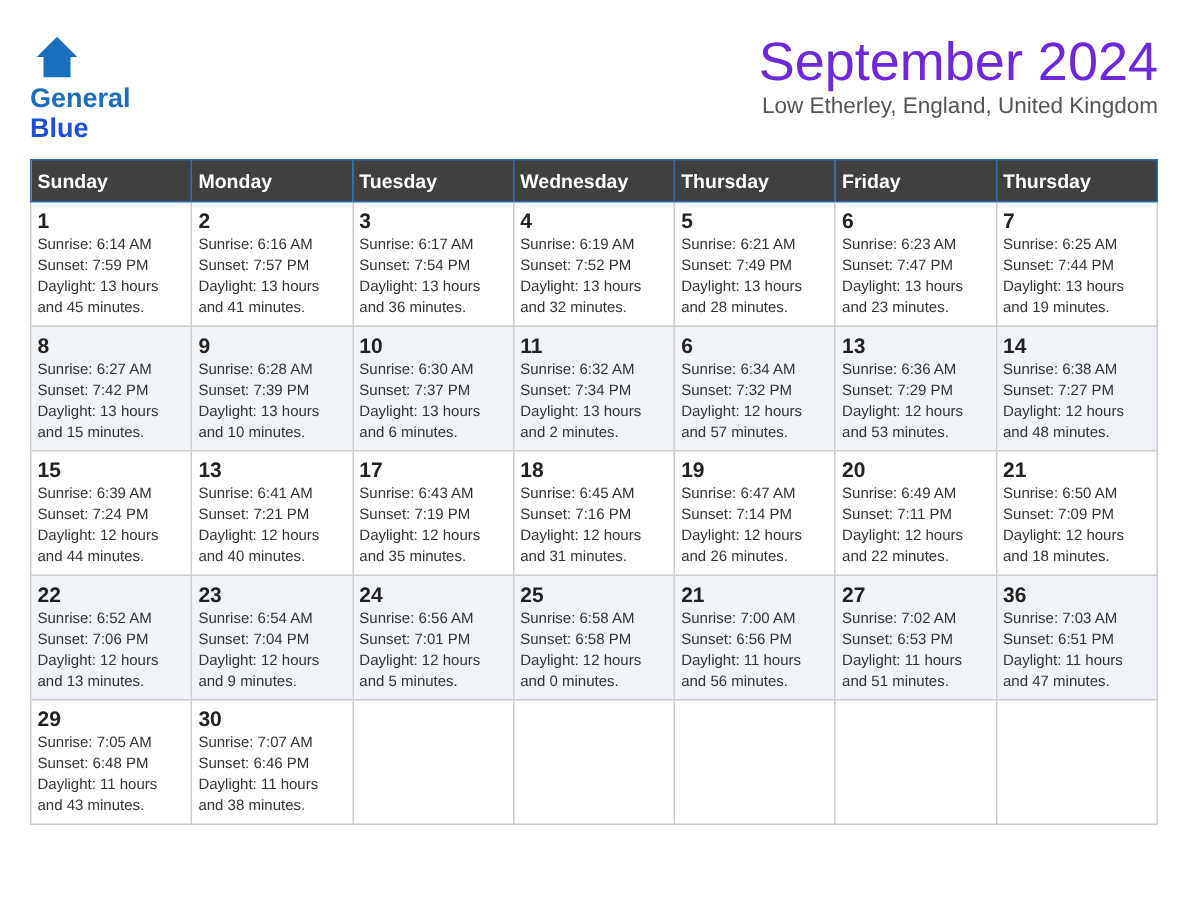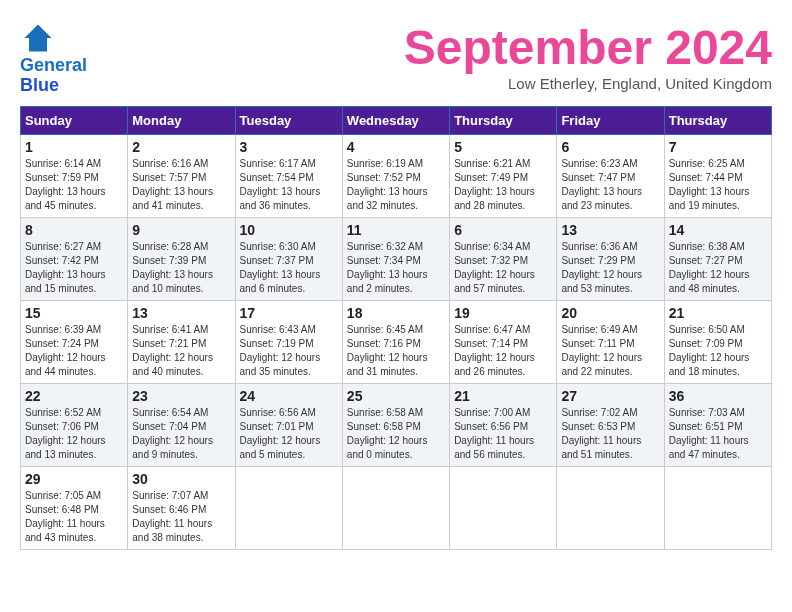--- a/index.html
+++ b/index.html
@@ -31,35 +31,35 @@
       color: #1a6fbc;
     }
     .logo-icon {
       width: 36px;
       height: 36px;
     }
     .title-block {
       text-align: right;
     }
     .calendar-title {
-      font-size: 48px;
-      font-weight: bold;
-      color: #ec4899;
+      font-size: 36px;
+      font-weight: normal;
+      color: #6d28d9;
     }
     .calendar-subtitle {
       font-size: 15px;
       color: #555;
     }
     table {
       width: 100%;
       border-collapse: collapse;
       font-size: 11px;
     }
     thead th {
-      background-color: #4c1d95;
+      background-color: #404040;
       color: #fff;
       padding: 6px 4px;
       text-align: left;
       font-size: 13px;
       font-weight: bold;
       border: 1px solid #2b6cb0;
     }
     tbody td {
       border: 1px solid #ccc;
       vertical-align: top;

